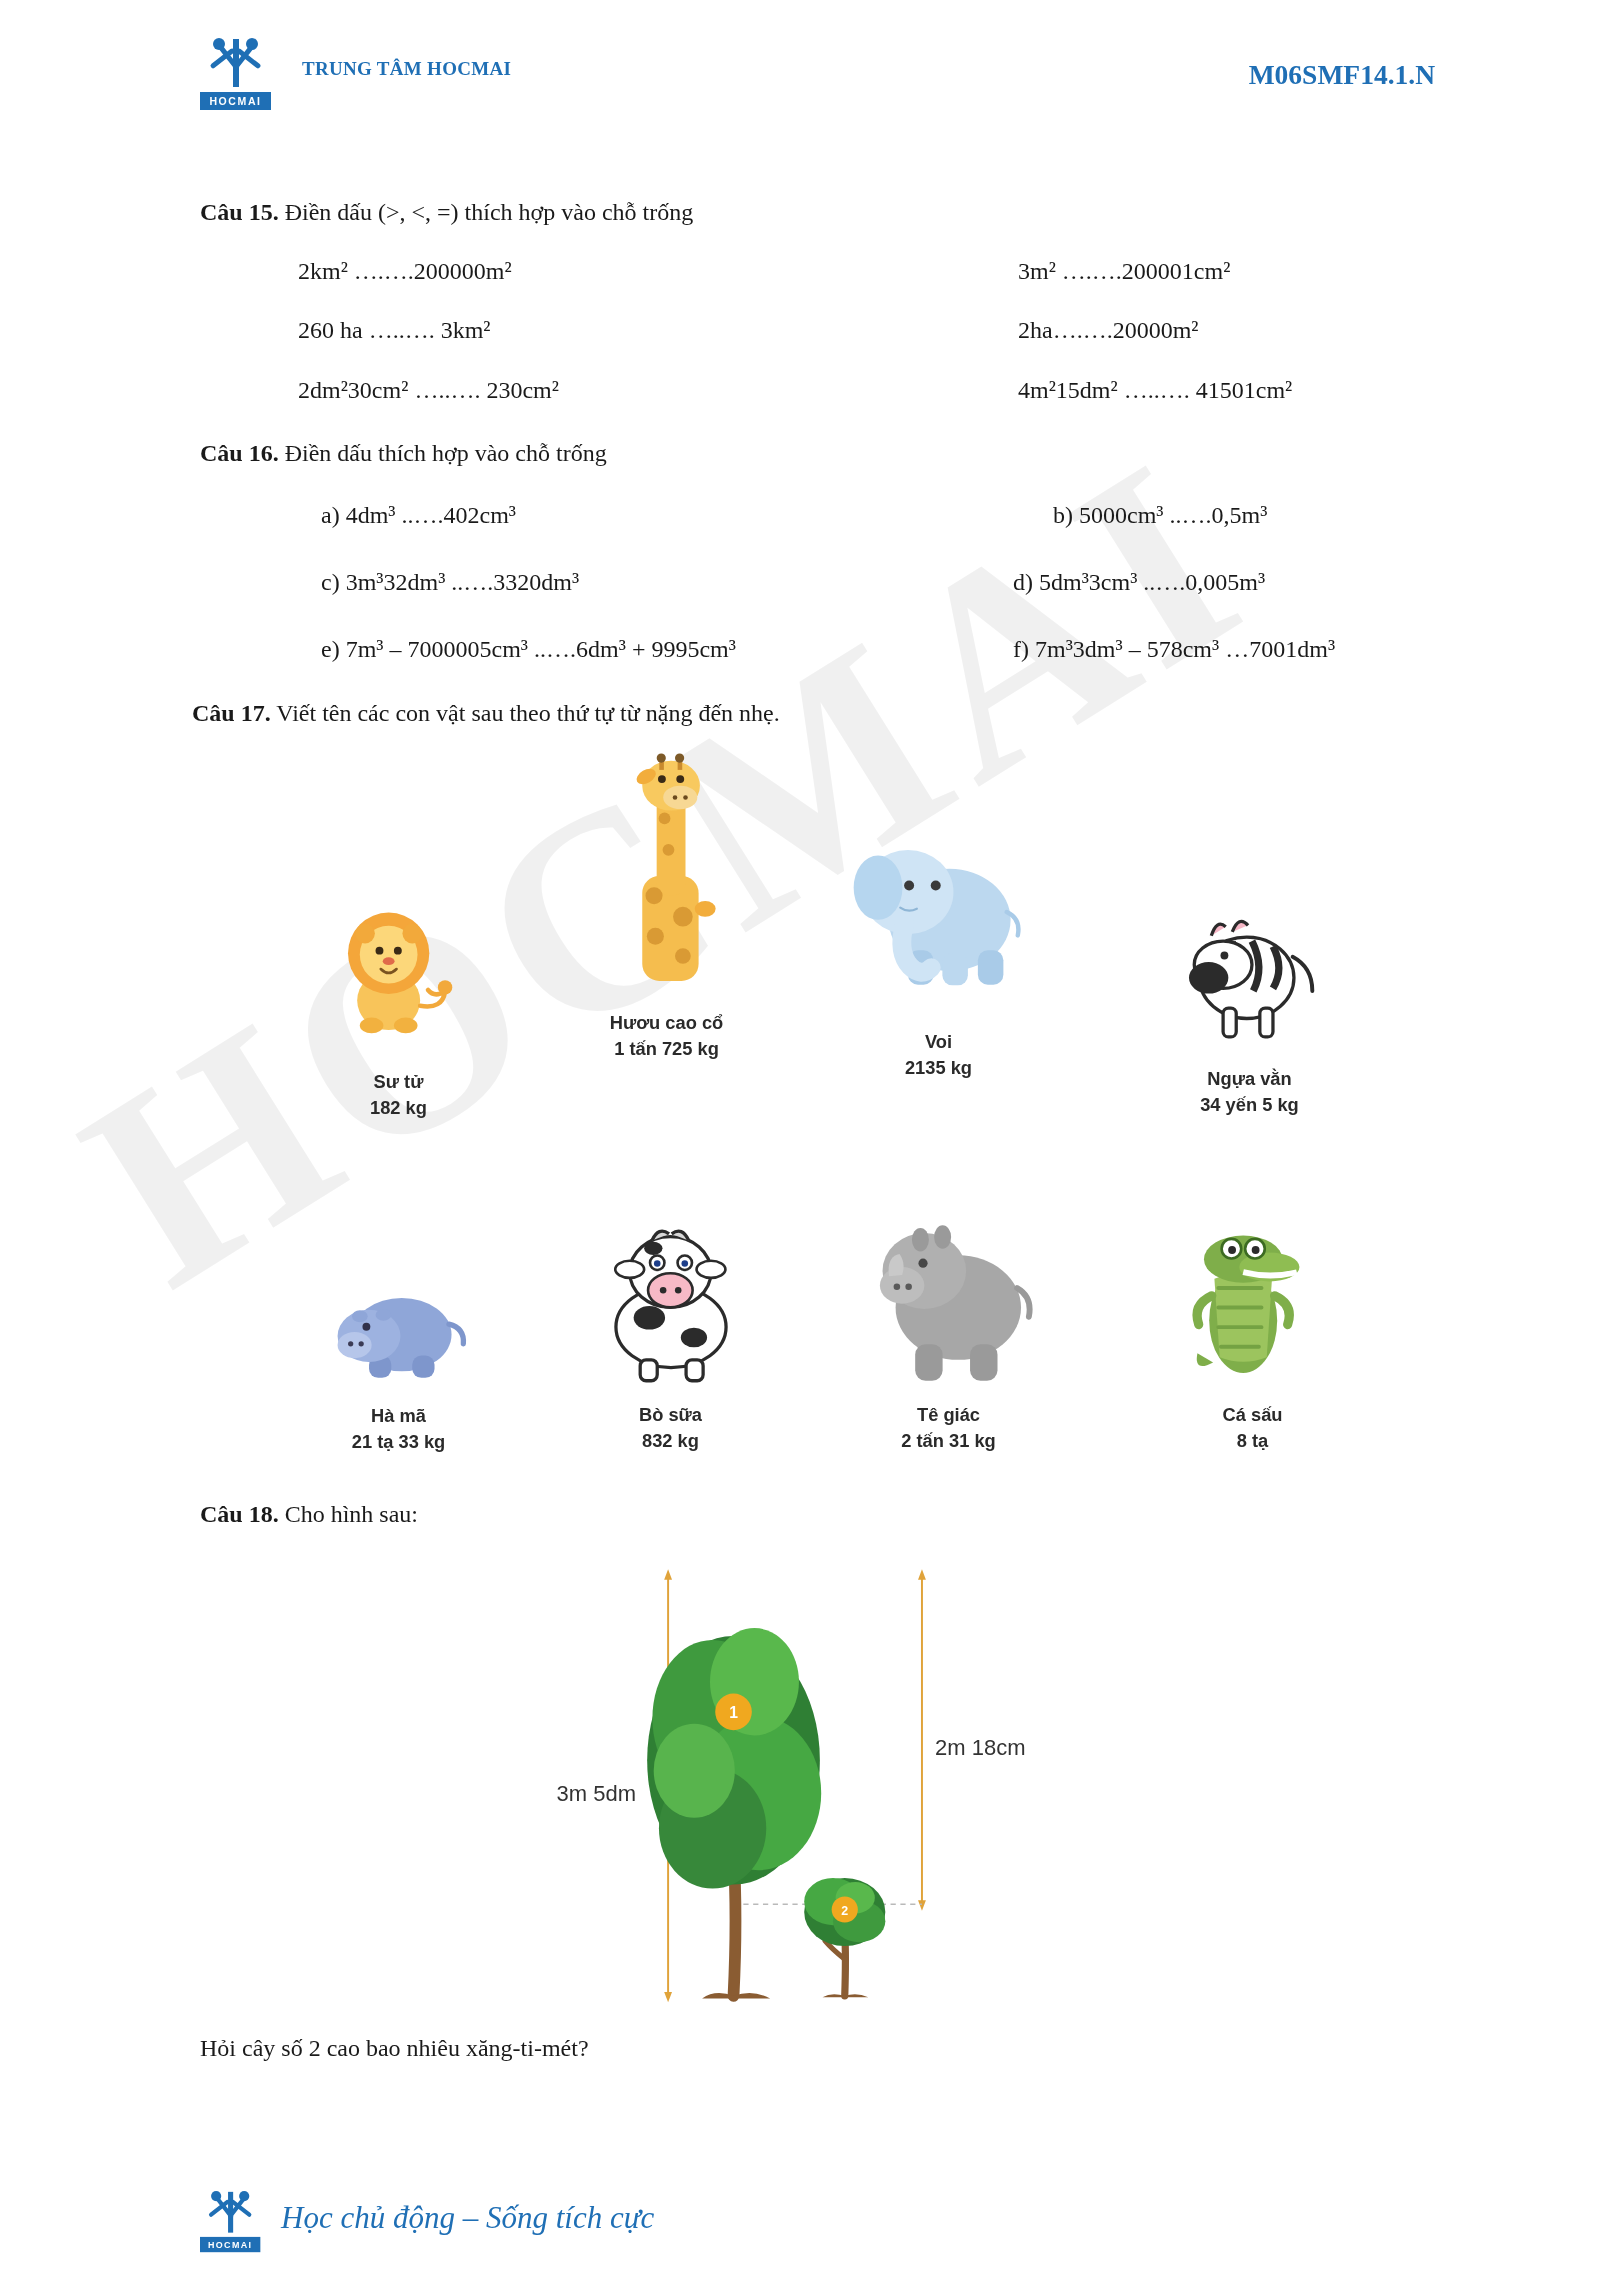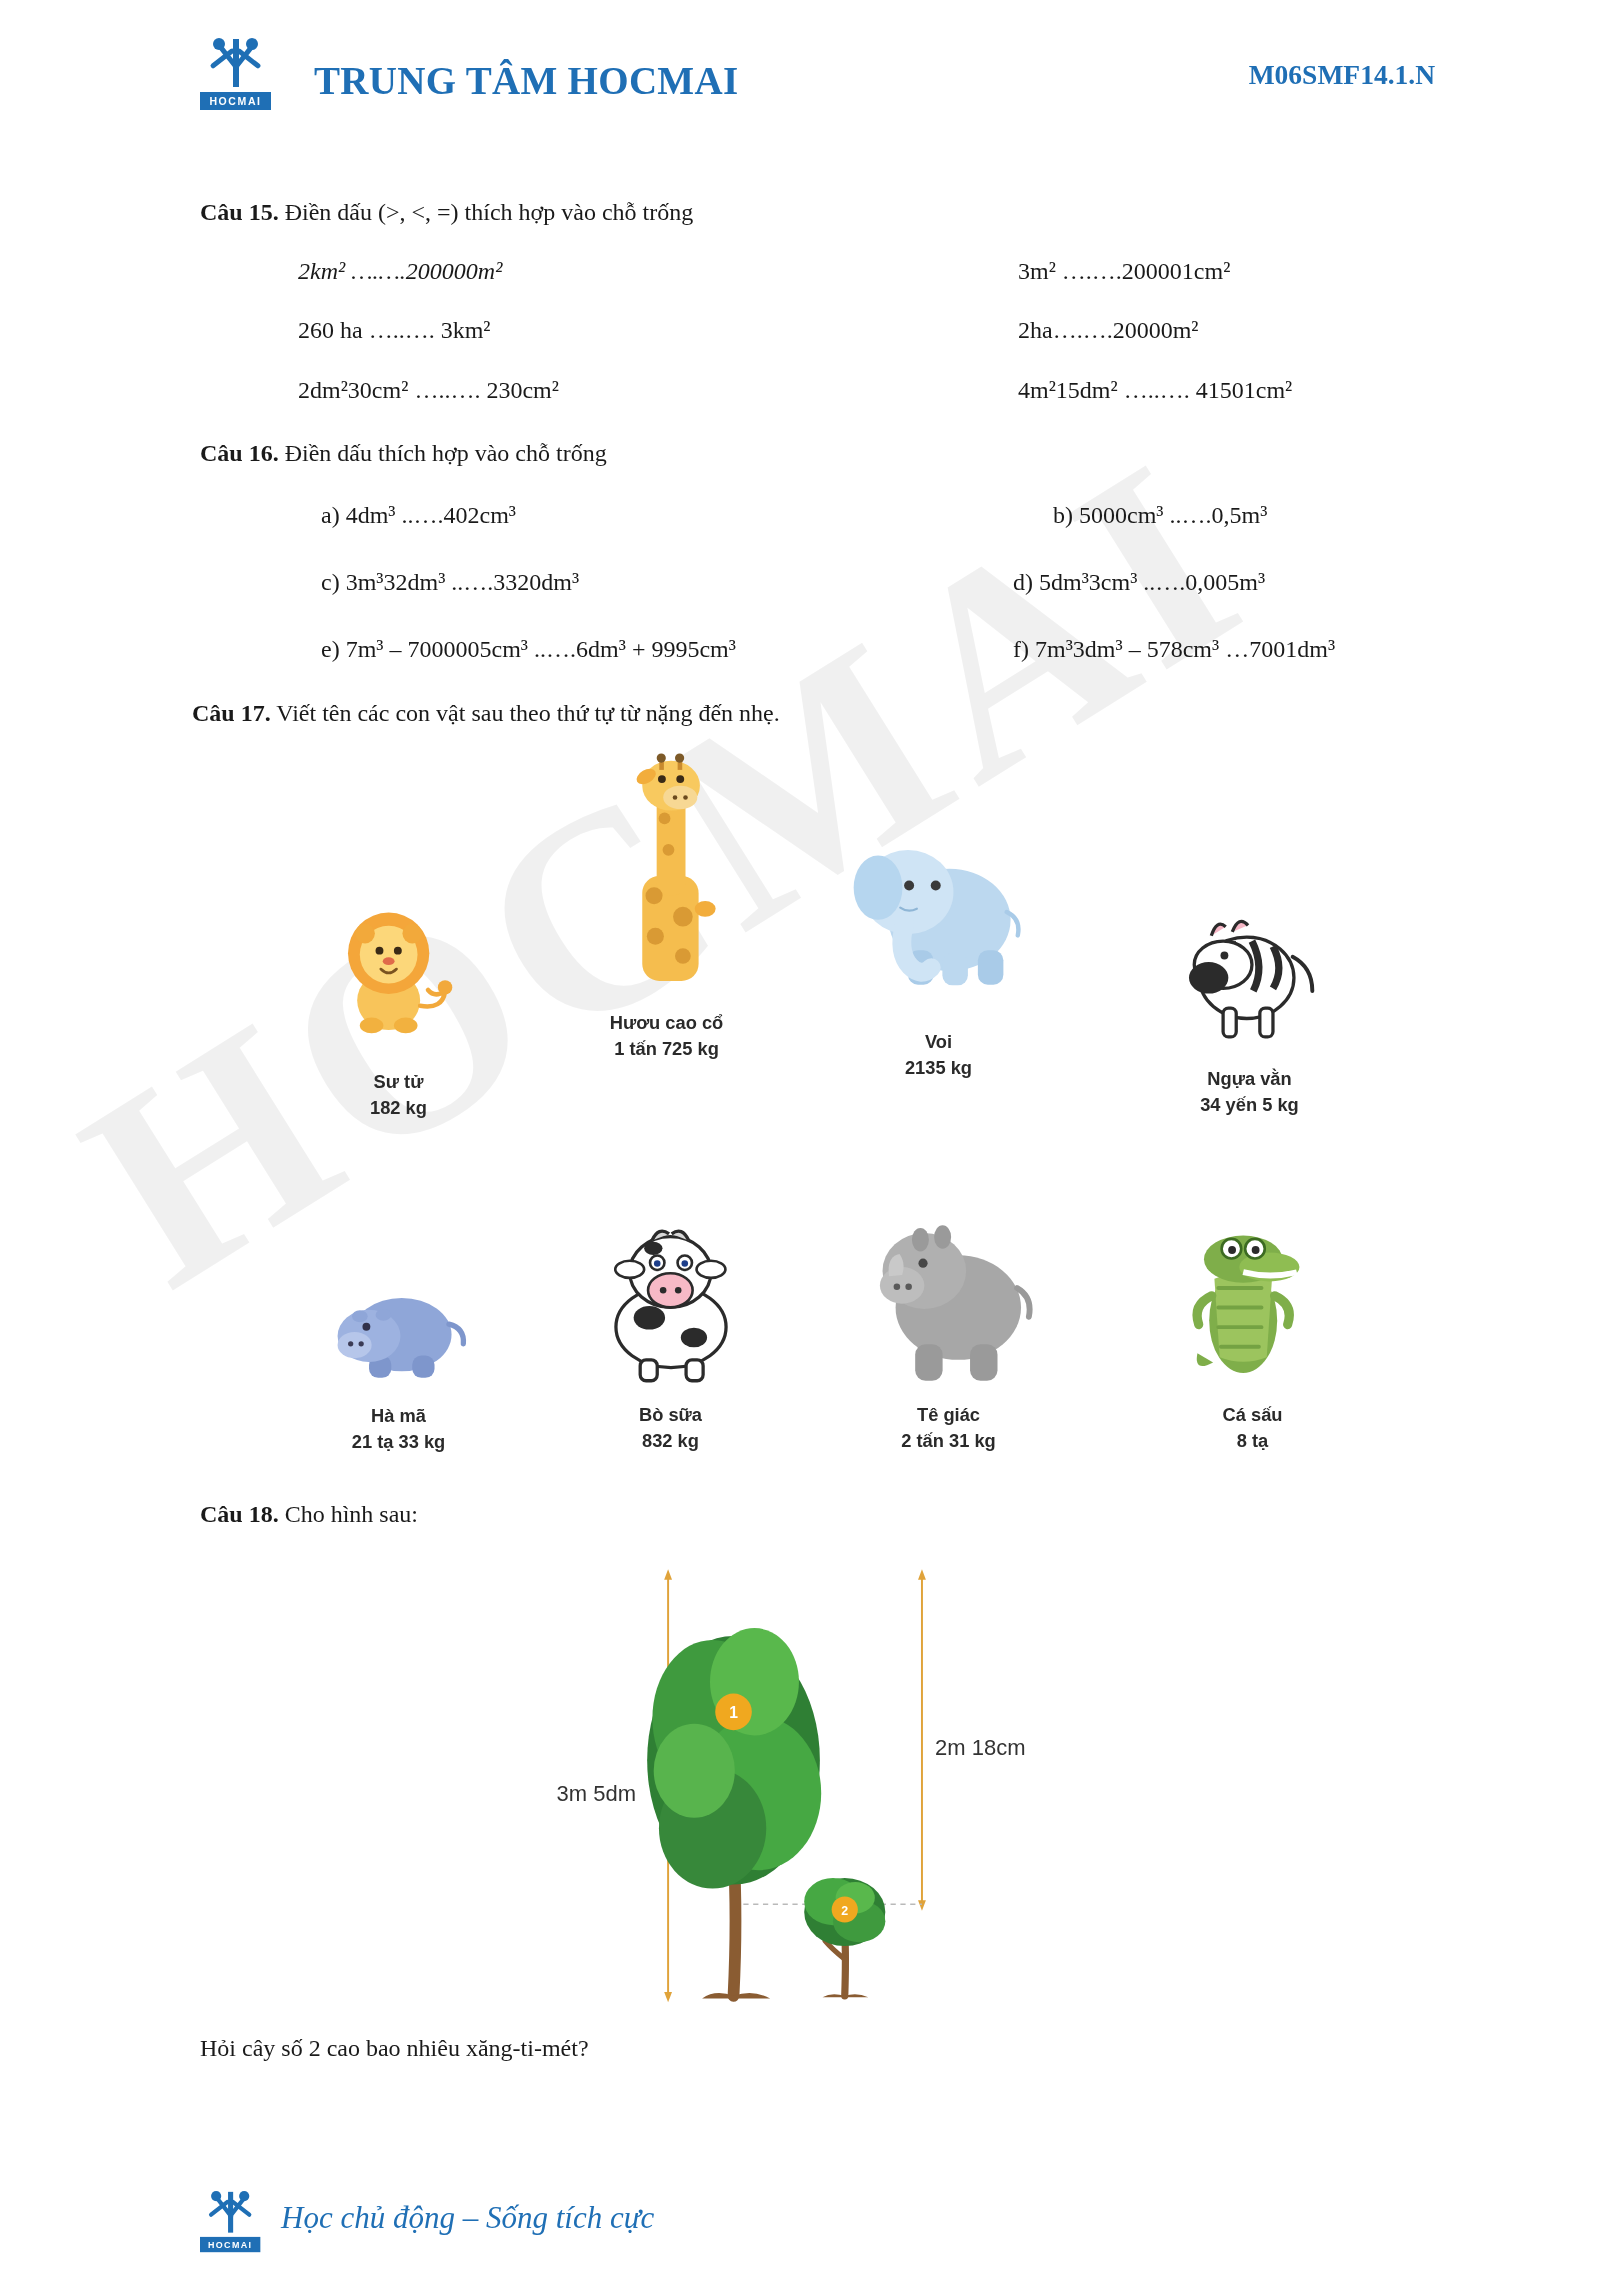--- a/index.html
+++ b/index.html
@@ -120,24 +120,24 @@
     color: #fff;
     font-family: "Liberation Sans", sans-serif;
     font-size: 10.5px;
     font-weight: 700;
     letter-spacing: 1.6px;
     text-align: center;
     line-height: 18.3px;
   }
   .brand-title {
     position: absolute;
-    left: 314px;
+    left: 302px;
     top: 58px;
     font-family: "Liberation Serif", serif;
-    font-size: 39px;
+    font-size: 19px;
     font-weight: 700;
     color: #1f6fb5;
     letter-spacing: 0.3px;
   }
   .doc-code {
     position: absolute;
     right: 188px;
     top: 59px;
     font-family: "Liberation Serif", serif;
     font-size: 27.5px;
@@ -266,21 +266,21 @@
   <div class="brand-title">TRUNG TÂM HOCMAI</div>
   <div class="doc-code">M06SMF14.1.N</div>
 </div>
 
 <div class="content">
 
   <div class="q-line" style="left:200px; top:196px;">
     <span class="q-label">Câu 15.</span>
     <span>Điền dấu (&gt;, &lt;, =) thích hợp vào chỗ trống</span>
   </div>
-  <div class="q-line" style="left:298px; top:255px;font-style:italic;">2km² ….….200000m²</div>
+  <div class="q-line" style="left:298px; top:255px;">2km² ….….200000m²</div>
   <div class="q-line" style="left:298px; top:314px;">260 ha  …..…. 3km²</div>
   <div class="q-line" style="left:298px; top:374px;">2dm²30cm²  …..…. 230cm²</div>
   <div class="q-line" style="left:1018px; top:255px;">3m² ….….200001cm²</div>
   <div class="q-line" style="left:1018px; top:314px;">2ha….….20000m²</div>
   <div class="q-line" style="left:1018px; top:374px;font-family:Liberation Serif, serif;">4m²15dm²  …..…. 41501cm²</div>
 
   <div class="q-line" style="left:200px; top:437px;">
     <span class="q-label">Câu 16.</span>
     <span>Điền dấu thích hợp vào chỗ trống</span>
   </div>

